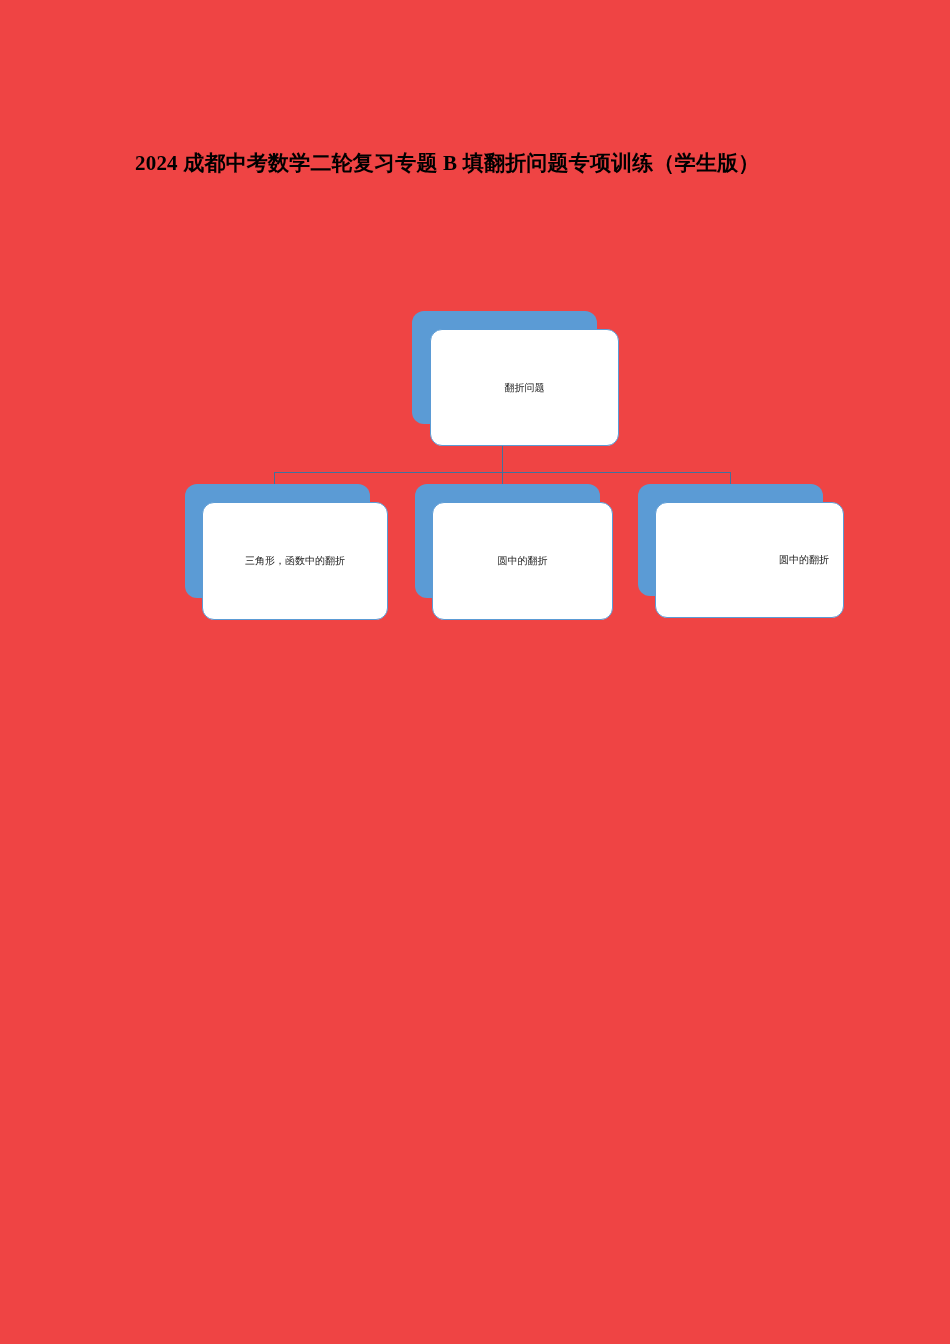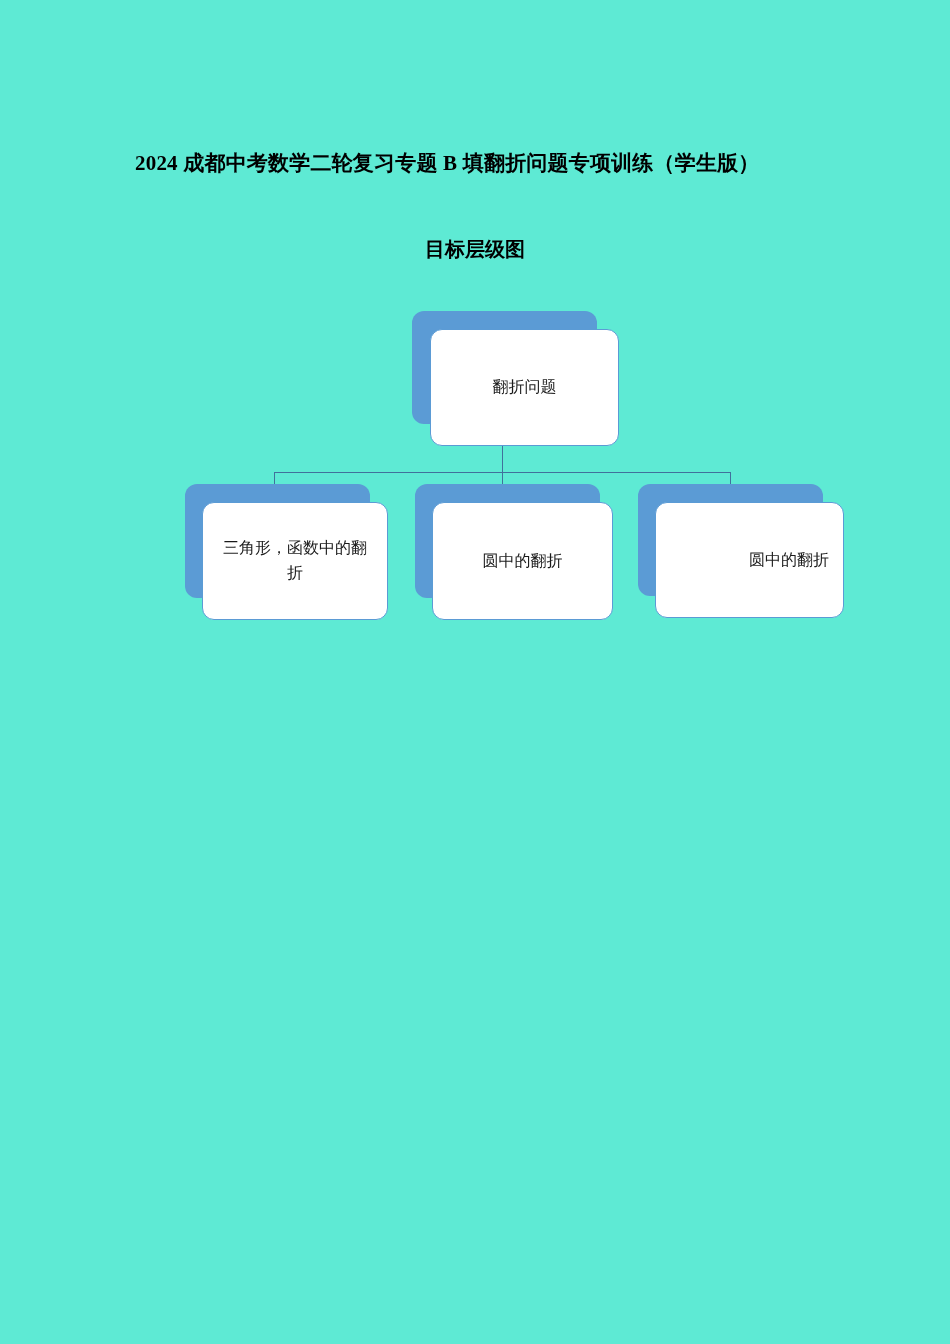--- a/index.html
+++ b/index.html
@@ -4,21 +4,21 @@
 <style>
   html, body {
     margin: 0;
     padding: 0;
     background: #ffffff;
   }
   .page {
     position: relative;
     width: 950px;
     height: 1344px;
-    background: #5eead4;
+    background: #ef4444;
     overflow: hidden;
     font-family: "Liberation Serif", "DejaVu Serif", serif;
   }
 
   
   .doc-title {
     position: absolute;
     left: 135px;
     top: 150px;
     width: 690px;
@@ -68,21 +68,21 @@
     border-radius: 12px;
     box-sizing: border-box;
     display: flex;
     align-items: center;
     justify-content: center;
     text-align: center;
   }
 
   .node-label {
     font-family: "Liberation Serif", "DejaVu Serif", serif;
-    font-size: 16px;
+    font-size: 10px;
     color: #1a1a1a;
     line-height: 1.55;
     padding: 0 14px;
     word-break: break-word;
   }
 
   
   .conn {
     position: absolute;
     background: #41719C;
@@ -90,21 +90,20 @@
   .conn-v { width: 1px; }
   .conn-h { height: 1px; }
 </style>
 </head>
 <body>
 
 <div class="page">
 
   <div class="doc-title">2024 成都中考数学二轮复习专题 B 填翻折问题专项训练（学生版）</div>
 
-  <div class="doc-subtitle">目标层级图</div>
 
   <div class="diagram">
 
     <div class="node">
       <div class="node-shadow" style="left:412px; top:311px; width:185px; height:113px;"></div>
       <div class="node-card" style="left:430px; top:329px; width:189px; height:117px;">
         <span class="node-label">翻折问题</span>
       </div>
     </div>
 

